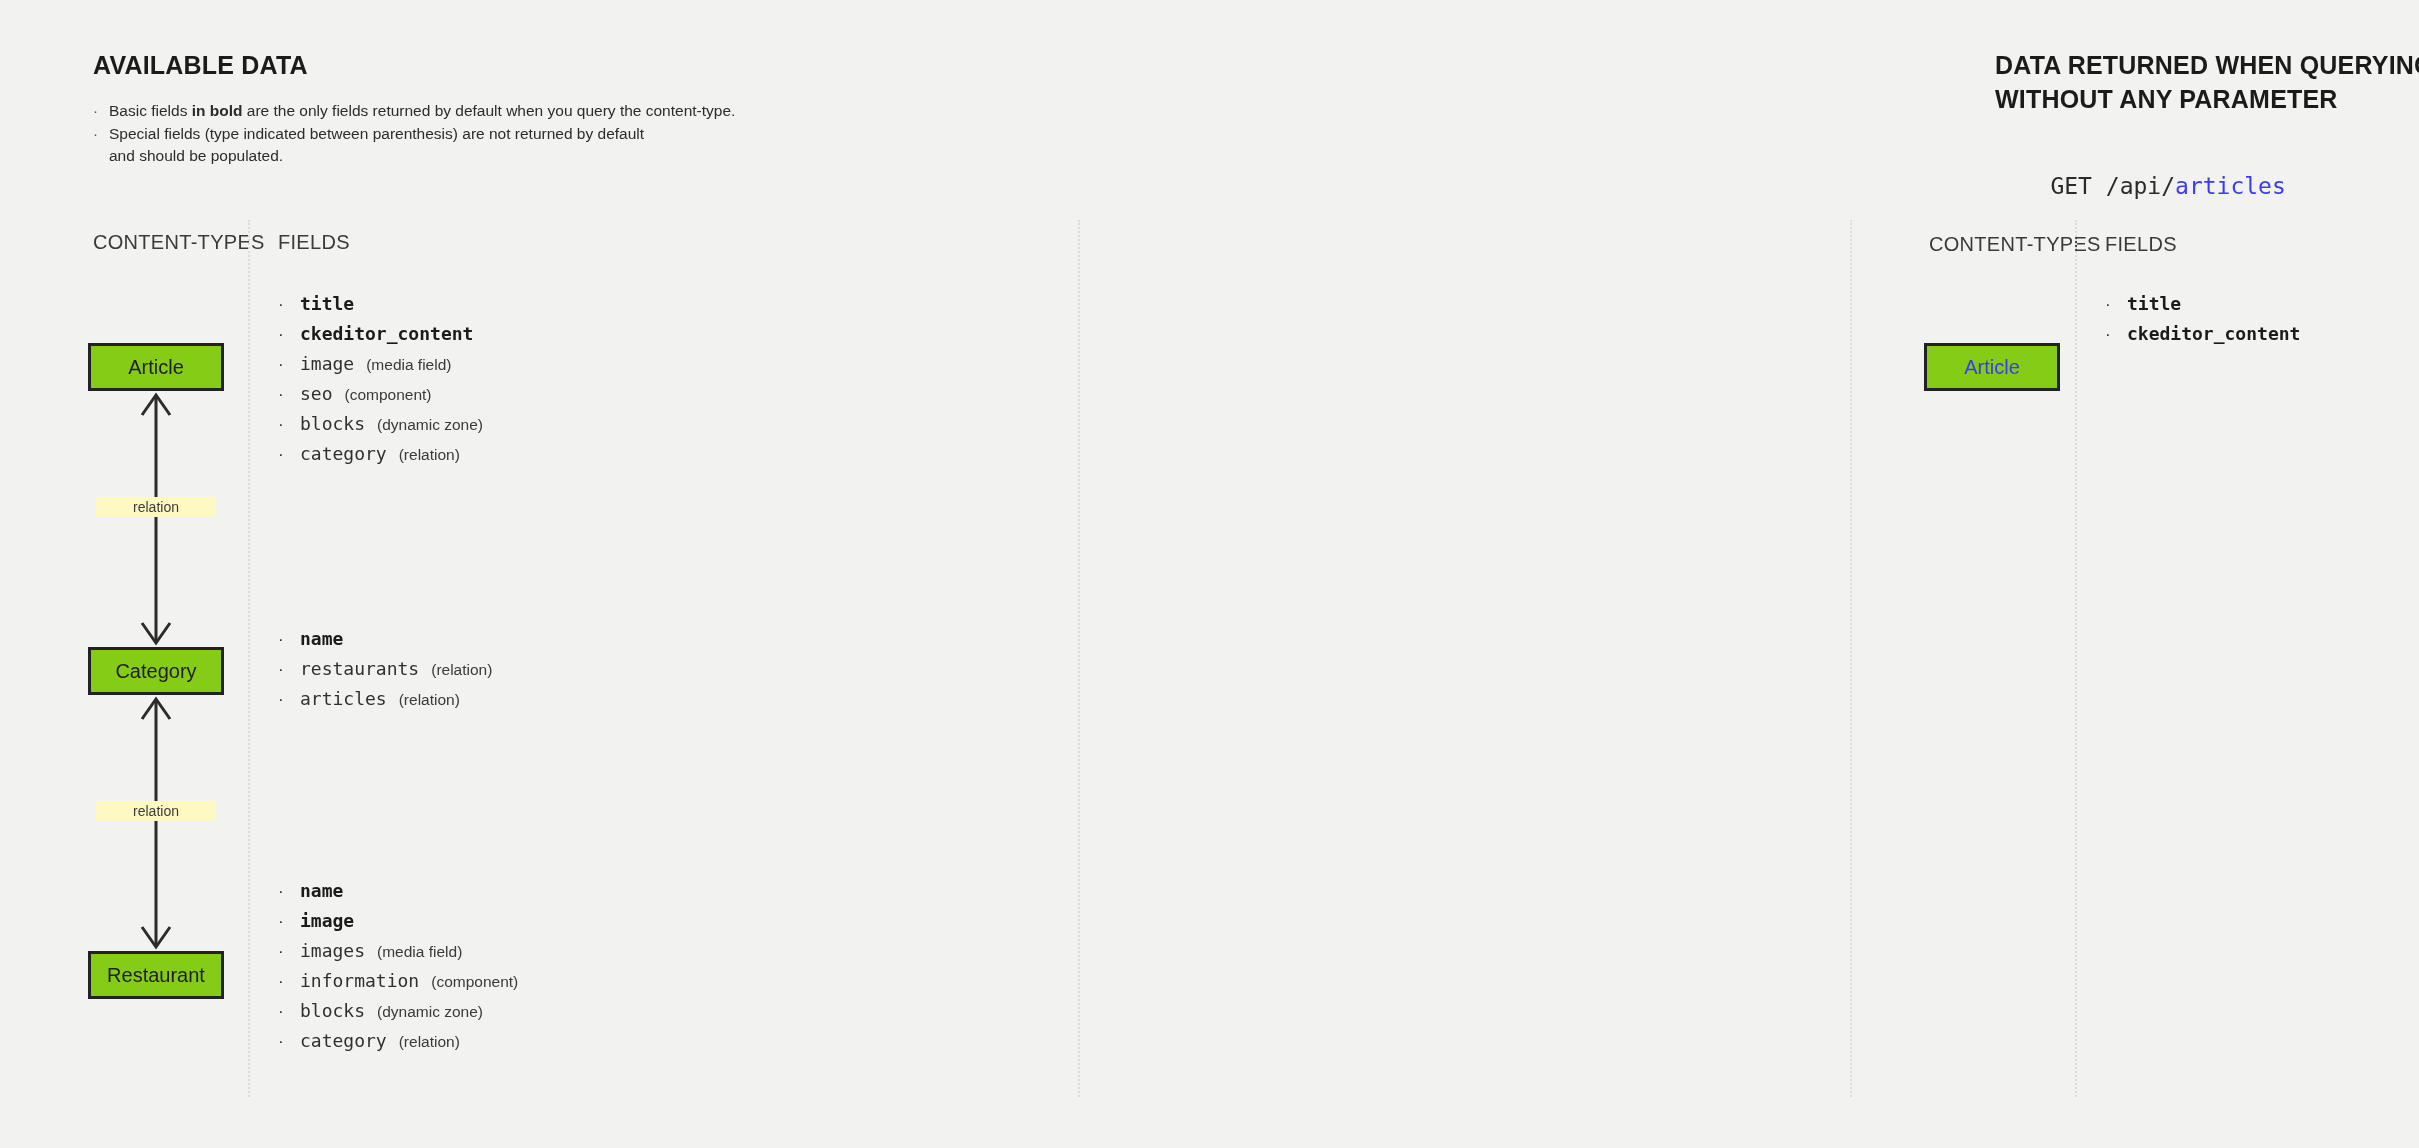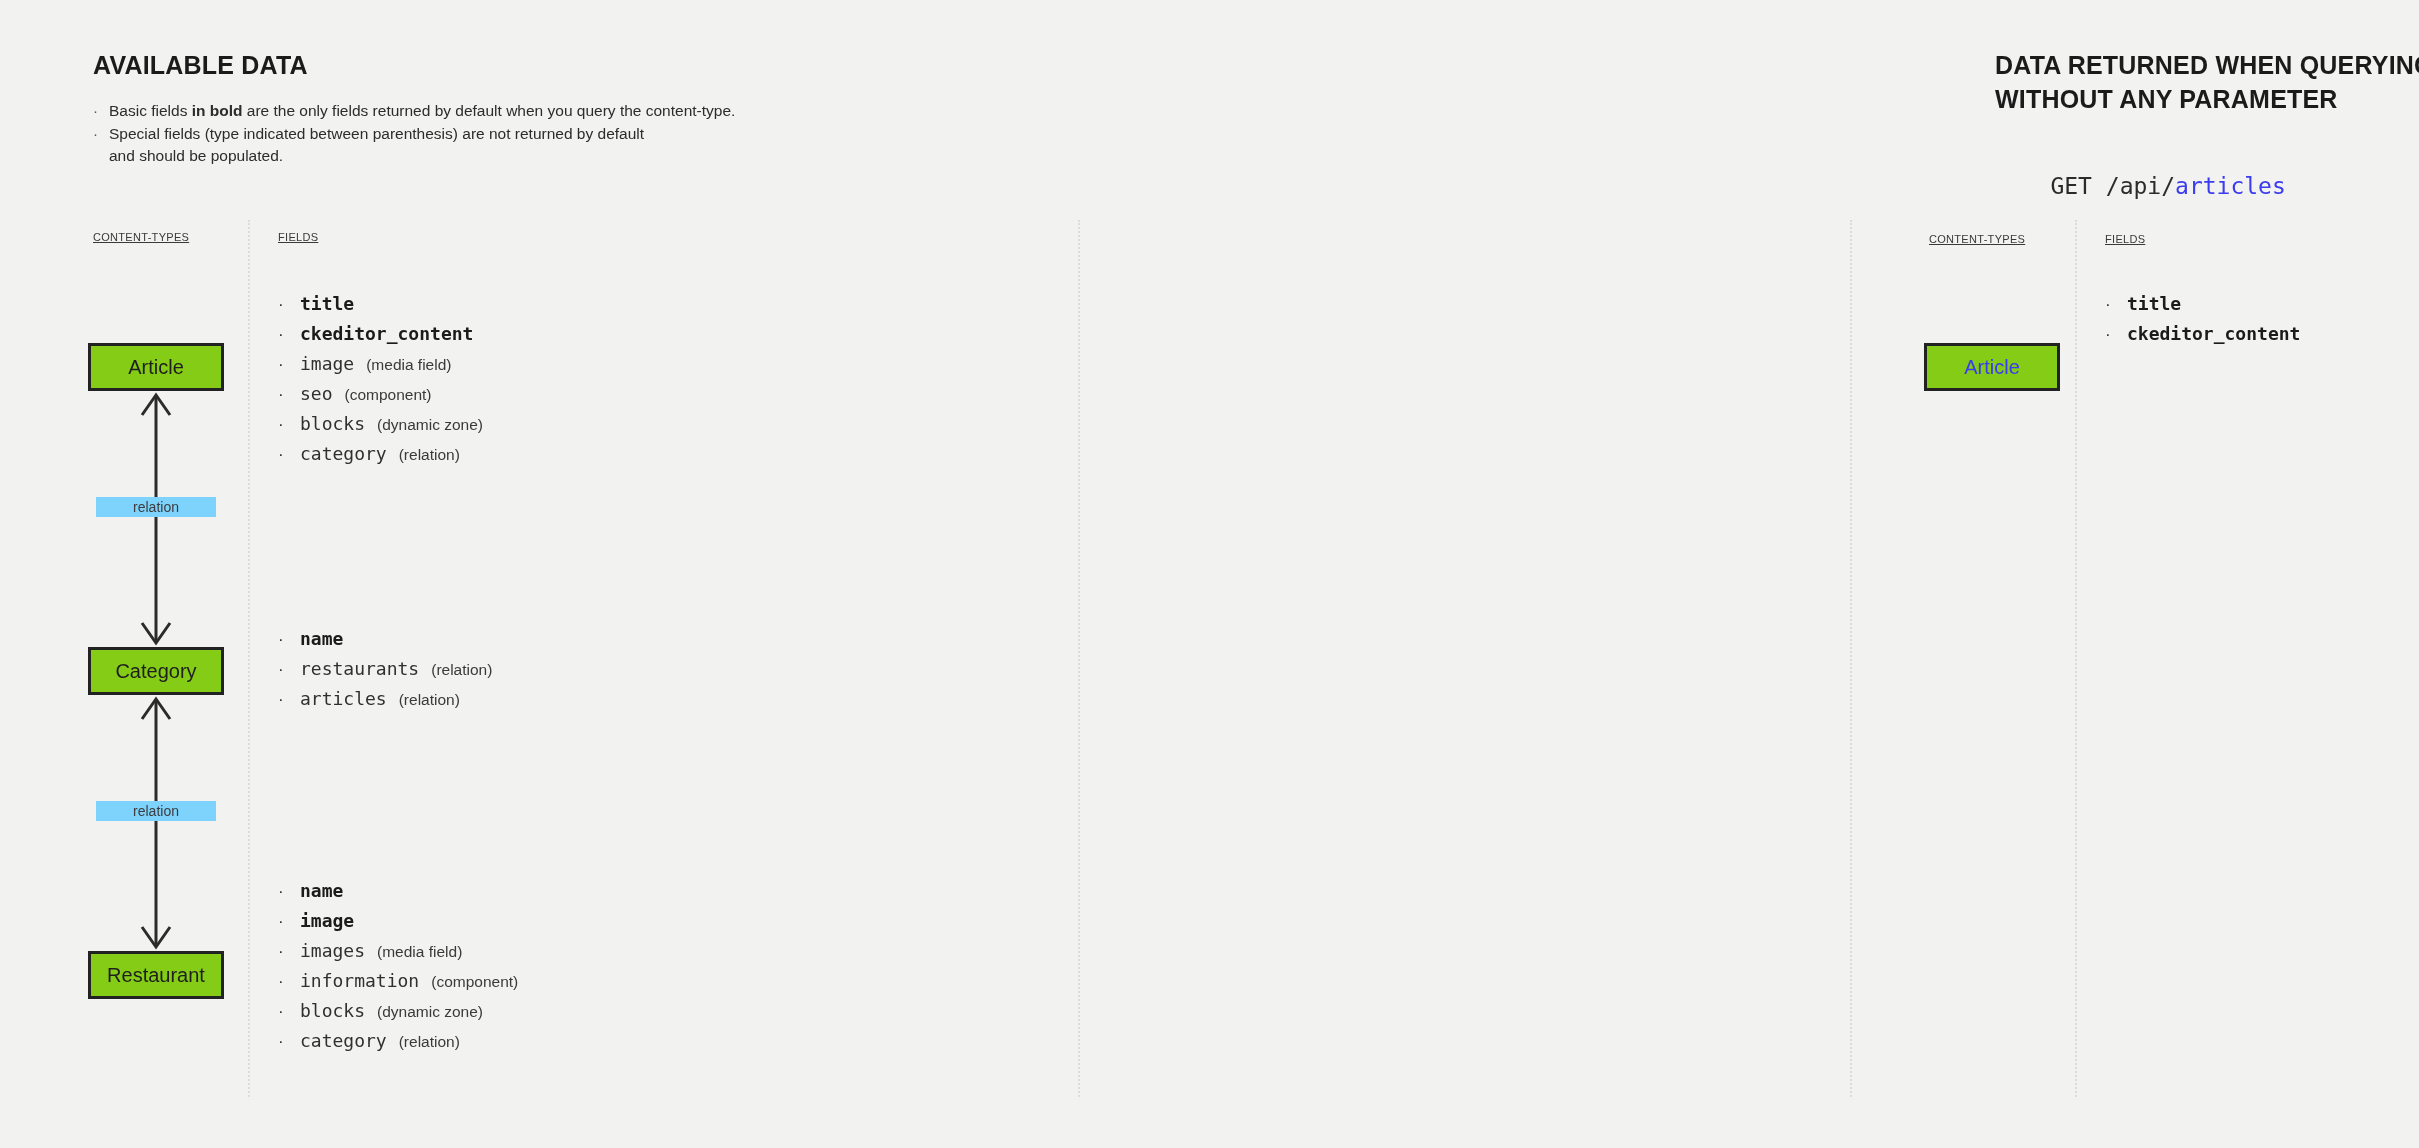--- a/index.html
+++ b/index.html
@@ -73,25 +73,24 @@
     font-size: 23px;
     color: #2b2b2b;
     white-space: pre;
     text-align: right;
   }
   #endpoint-2 { left: 917px;  top: 147px; }
 
   
   .sublabel {
     position: absolute;
-    font-size: 11px;
+    font-size: 20px;
     letter-spacing: 0.3px;
     color: #3a3a3a;
     white-space: nowrap;
-    text-decoration: underline;
   }
 
   
   .inner-divider {
     position: absolute;
     width: 0px;
     border-left: 2px dotted #dcdcda;
   }
 
   
@@ -116,21 +115,21 @@
     width: 120px;
   }
   .relation svg { display: block; overflow: visible; }
   .relation-label {
     position: absolute;
     left: 0;
     width: 100%;
     text-align: center;
     font-size: 14px;
     color: #3c3c3c;
-    background: #7dd3fc;
+    background: #fef9c3;
     padding: 2px 0;
   }
 
   
   .field-list { position: absolute; }
   .field-row {
     display: flex;
     align-items: baseline;
     height: 30px;
     white-space: nowrap;

